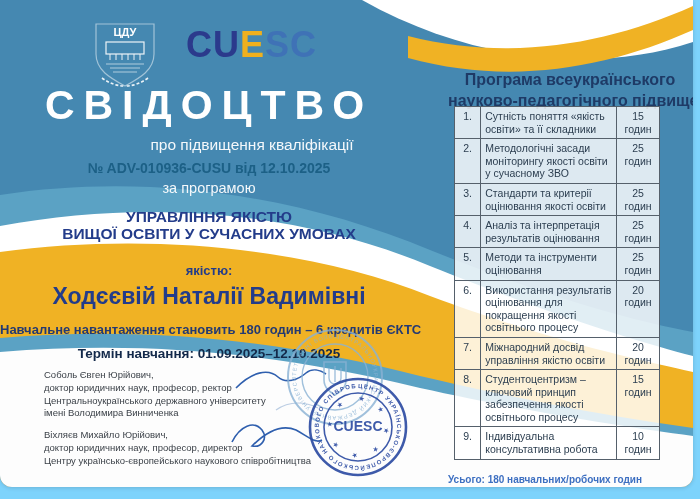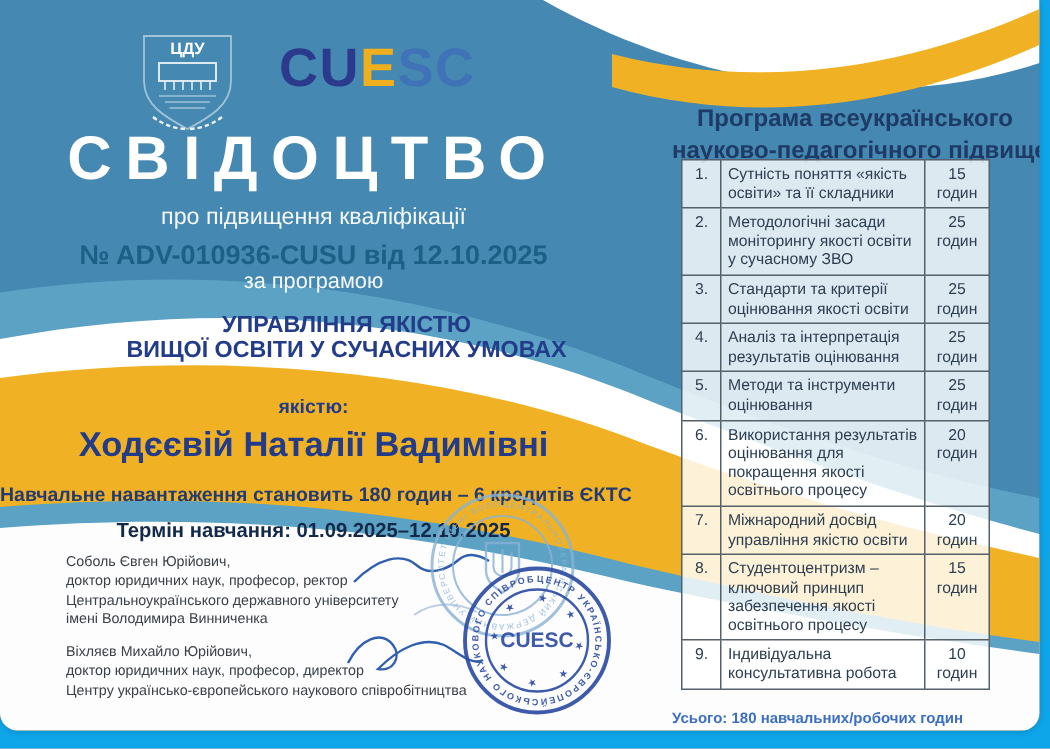--- a/index.html
+++ b/index.html
@@ -1,26 +1,26 @@
 <!DOCTYPE html>
 <html><head>
 <meta charset="utf-8">
 <style>
   html,body{margin:0;padding:0;}
   body{font-family:"Liberation Sans", sans-serif; background:#e9eaee; width:700px; height:499px; overflow:hidden; position:relative;}
-  .page{position:absolute; inset:0; width:700px; height:499px; background:#0ea5e9;}
+  .page{position:absolute; inset:0; width:700px; height:499px; background:#7dd3fc;}
   .card{position:absolute; left:0; top:0; width:693px; height:487px; border-radius:0 0 12px 12px; overflow:hidden; background:#4588b1; box-shadow:0 1px 4px rgba(0,0,0,.15);}
   .bg-svg{position:absolute; inset:0;}
   .abs{position:absolute;}
   .lcol{left:0; width:418px; text-align:center;}
   .title-main{top:82px; font-size:41px; letter-spacing:9px; color:#ffffff; font-weight:700;}
-  .subtitle{top:136px; font-size:15.5px; color:#f4f8fb; font-weight:400;}
-  .cert-no{top:160px; font-size:18px; color:#1c6086; font-weight:600;}
+  .subtitle{top:136px; font-size:15.5px; color:#f4f8fb; font-weight:400;margin-left:43px;}
+  .cert-no{top:160px; font-size:14px; color:#1c6086; font-weight:600;}
   .prog-label{top:180px; font-size:14.5px; color:#f4f8fb;}
-  .prog-title{top:208px; font-size:15.5px; font-weight:700; color:#233c8a; line-height:17px;padding-left:22px;}
+  .prog-title{top:208px; font-size:15.5px; font-weight:700; color:#233c8a; line-height:17px;}
   .issued{top:263px; font-size:13px; font-weight:700; color:#233c8a;}
   .name{top:283px; font-size:23px; font-weight:700; color:#233c8a;}
   .workload{top:322px; font-size:13px; font-weight:600; color:#243a72; white-space:nowrap;}
   .term{top:346px; font-size:13.5px; font-weight:700; color:#13294a;}
   .brand{left:186px; top:24px; font-size:36px; font-weight:800; letter-spacing:1px;}
   .sig-block{left:44px; width:280px; text-align:left; font-size:9.5px; line-height:1.35; color:#3b4148;}
   .sig1{top:369px;} .sig2{top:429px;}
   .sig-line{white-space:nowrap;}
   .rcol-head{left:448px; width:244px; top:70px; text-align:center; font-size:16px; line-height:1.3; color:#1e3a66; font-weight:600; white-space:nowrap;}
   table.prog{position:absolute; left:454px; top:106px; width:206px; border-collapse:collapse; background:rgba(255,255,255,0.82); font-size:10.5px; color:#2c3e50;}

